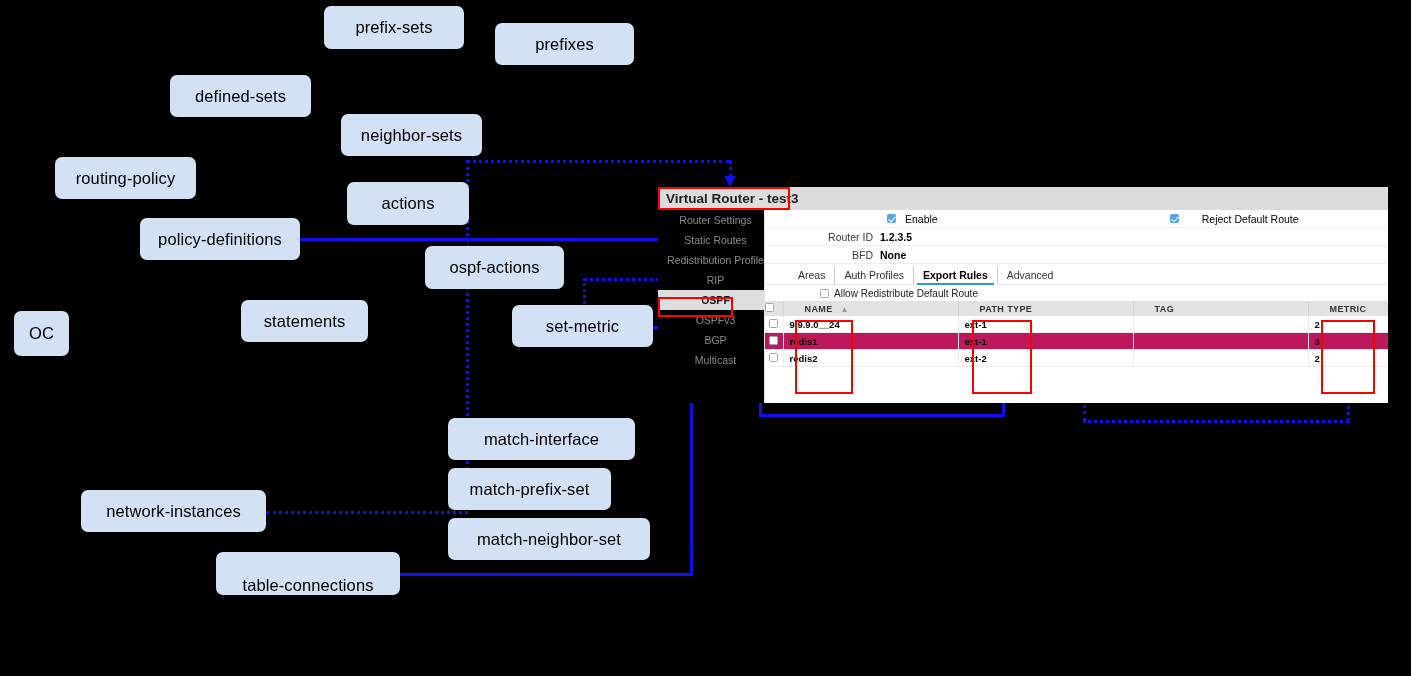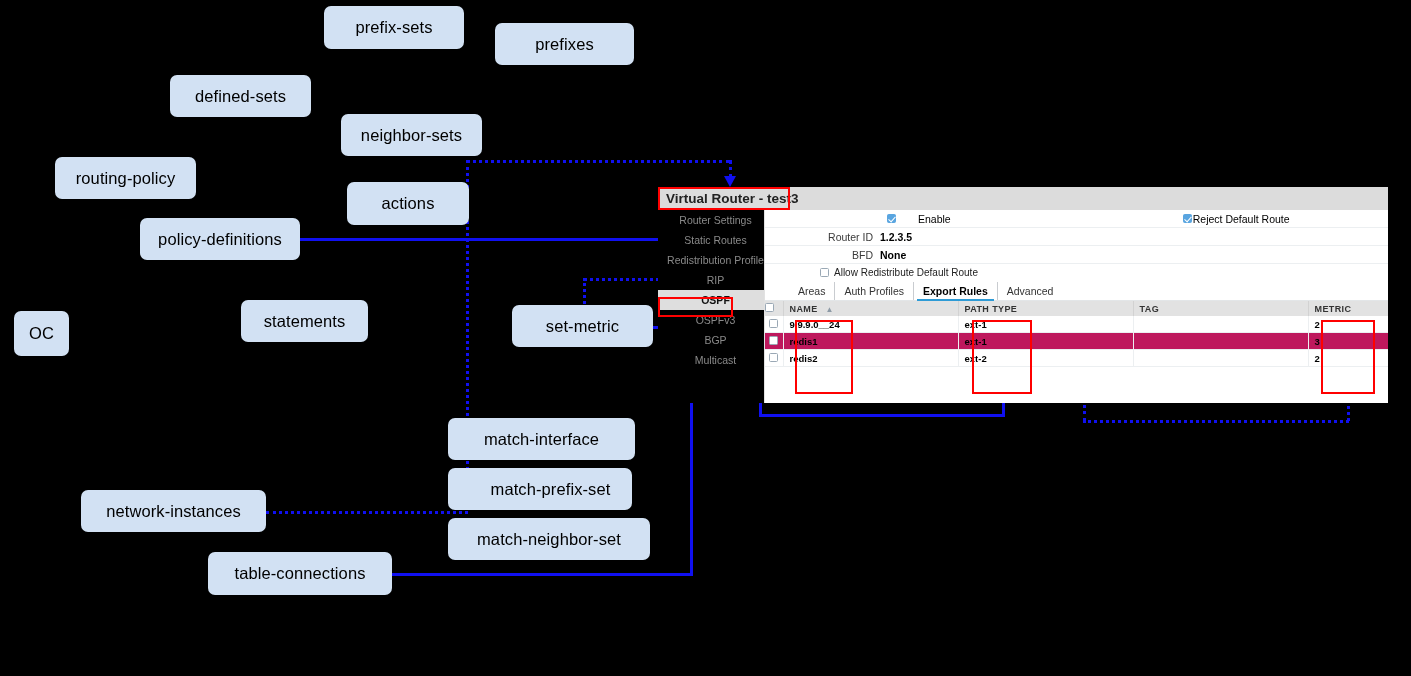--- a/index.html
+++ b/index.html
@@ -59,21 +59,21 @@
       padding-left:24px;font-size:10.5px;margin-top:1px;}
   .tab{padding:0 9px;color:#333;position:relative;line-height:18px;}
   .tab + .tab{border-left:1px solid #c9ccd0;}
   .tab.sel{font-weight:bold;color:#000;}
   .tab.sel::after{content:"";position:absolute;left:3px;right:3px;bottom:-1px;height:2px;background:#2e9bd6;}
 
   #allow-row{display:flex;align-items:center;height:16px;padding-left:55px;font-size:10px;color:#222;gap:5px;}
 
   table.grid{width:100%;border-collapse:collapse;font-size:9.5px;table-layout:fixed;}
   table.grid th{background:#e2e2e2;color:#333;font-weight:bold;text-align:left;
-        height:15px;padding:0 6px;border-right:1px solid #d2d2d2;font-size:9px;letter-spacing:.4px;}
+        height:15px;padding:0 21px;border-right:1px solid #d2d2d2;font-size:9px;letter-spacing:.4px;}
   table.grid td{height:16px;padding:0 6px;border-right:1px solid #eceff1;
         border-bottom:1px solid #eceff1;color:#000;font-weight:bold;font-size:9.5px;}
   table.grid tr.alt td{background:#be185d;}
   .colchk{width:18px;text-align:center;padding:0 !important;}
   .sortarrow{display:inline-block;margin-left:5px;color:#8d9aa6;font-size:8px;}
 </style>
 </head>
 <body>
 
 <div id="stage">
@@ -136,47 +136,50 @@
   </div>
 
   <div class="node" style="left:347px;top:182px;width:122px;height:43px;">
     <span>actions</span>
   </div>
 
   <div class="node" style="left:140px;top:218px;width:160px;height:42px;text-align:right;">
     <span>policy-definitions</span>
   </div>
 
+  <div class="node" style="left:425px;top:246px;width:139px;height:43px;">
+    <span>ospf-actions</span>
+  </div>
 
   <div class="node" style="left:241px;top:300px;width:127px;height:42px;">
     <span>statements</span>
   </div>
 
   <div class="node" style="left:512px;top:305px;width:141px;height:42px;">
     <span>set-metric</span>
   </div>
 
 
   <div class="node" style="left:448px;top:418px;width:187px;height:42px;">
     <span>match-interface</span>
   </div>
 
-  <div class="node" style="left:448px;top:468px;width:163px;height:42px;padding-left:21px;">
+  <div class="node" style="left:448px;top:468px;width:163px;height:42px;">
     <span>match-prefix-set</span>
   </div>
 
   <div class="node" style="left:448px;top:518px;width:202px;height:42px;">
     <span>match-neighbor-set</span>
   </div>
 
   <div class="node" style="left:81px;top:490px;width:185px;height:42px;">
     <span>network-instances</span>
   </div>
 
-  <div class="node" style="left:208px;top:552px;width:184px;height:43px;">
+  <div class="node" style="left:216px;top:552px;width:184px;height:43px;align-items:flex-end;">
     <span>table-connections</span>
   </div>
 
   <div id="panel">
 
     <div id="panel-title">Virtual Router - test3</div>
 
     <div id="panel-body">
 
       <div id="vr-sidebar">
@@ -188,46 +191,46 @@
         <div class="side-item">OSPFv3</div>
         <div class="side-item">BGP</div>
         <div class="side-item">Multicast</div>
       </div>
 
       <div id="vr-main">
 
         <div class="chkrow">
           <div style="width:122px;"></div>
           <span class="cb checked"></span>
-          <span style="margin-left:22px;">Enable</span>
+          <span style="margin-left:9px;">Enable</span>
           <div style="width:232px;"></div>
           <span class="cb checked"></span>
-          <span style="margin-left:1px;">Reject Default Route</span>
+          <span style="margin-left:23px;">Reject Default Route</span>
         </div>
 
         <div class="frow">
           <span class="lbl">Router ID</span>
           <span class="val">1.2.3.5</span>
         </div>
 
         <div class="frow">
           <span class="lbl">BFD</span>
           <span class="val">None</span>
-        </div>
-
-        <div id="allow-row">
-          <span class="cb"></span>
-          <span>Allow Redistribute Default Route</span>
         </div>
 
         <div id="tabs">
           <div class="tab">Areas</div>
           <div class="tab">Auth Profiles</div>
           <div class="tab sel">Export Rules</div>
           <div class="tab">Advanced</div>
+        </div>
+
+        <div id="allow-row">
+          <span class="cb"></span>
+          <span>Allow Redistribute Default Route</span>
         </div>
 
         <table class="grid">
           <colgroup>
             <col style="width:18px">
               <col style="width:175px">
               <col style="width:175px">
             <col style="width:175px">
               <col style="width:80px">
           </colgroup>

